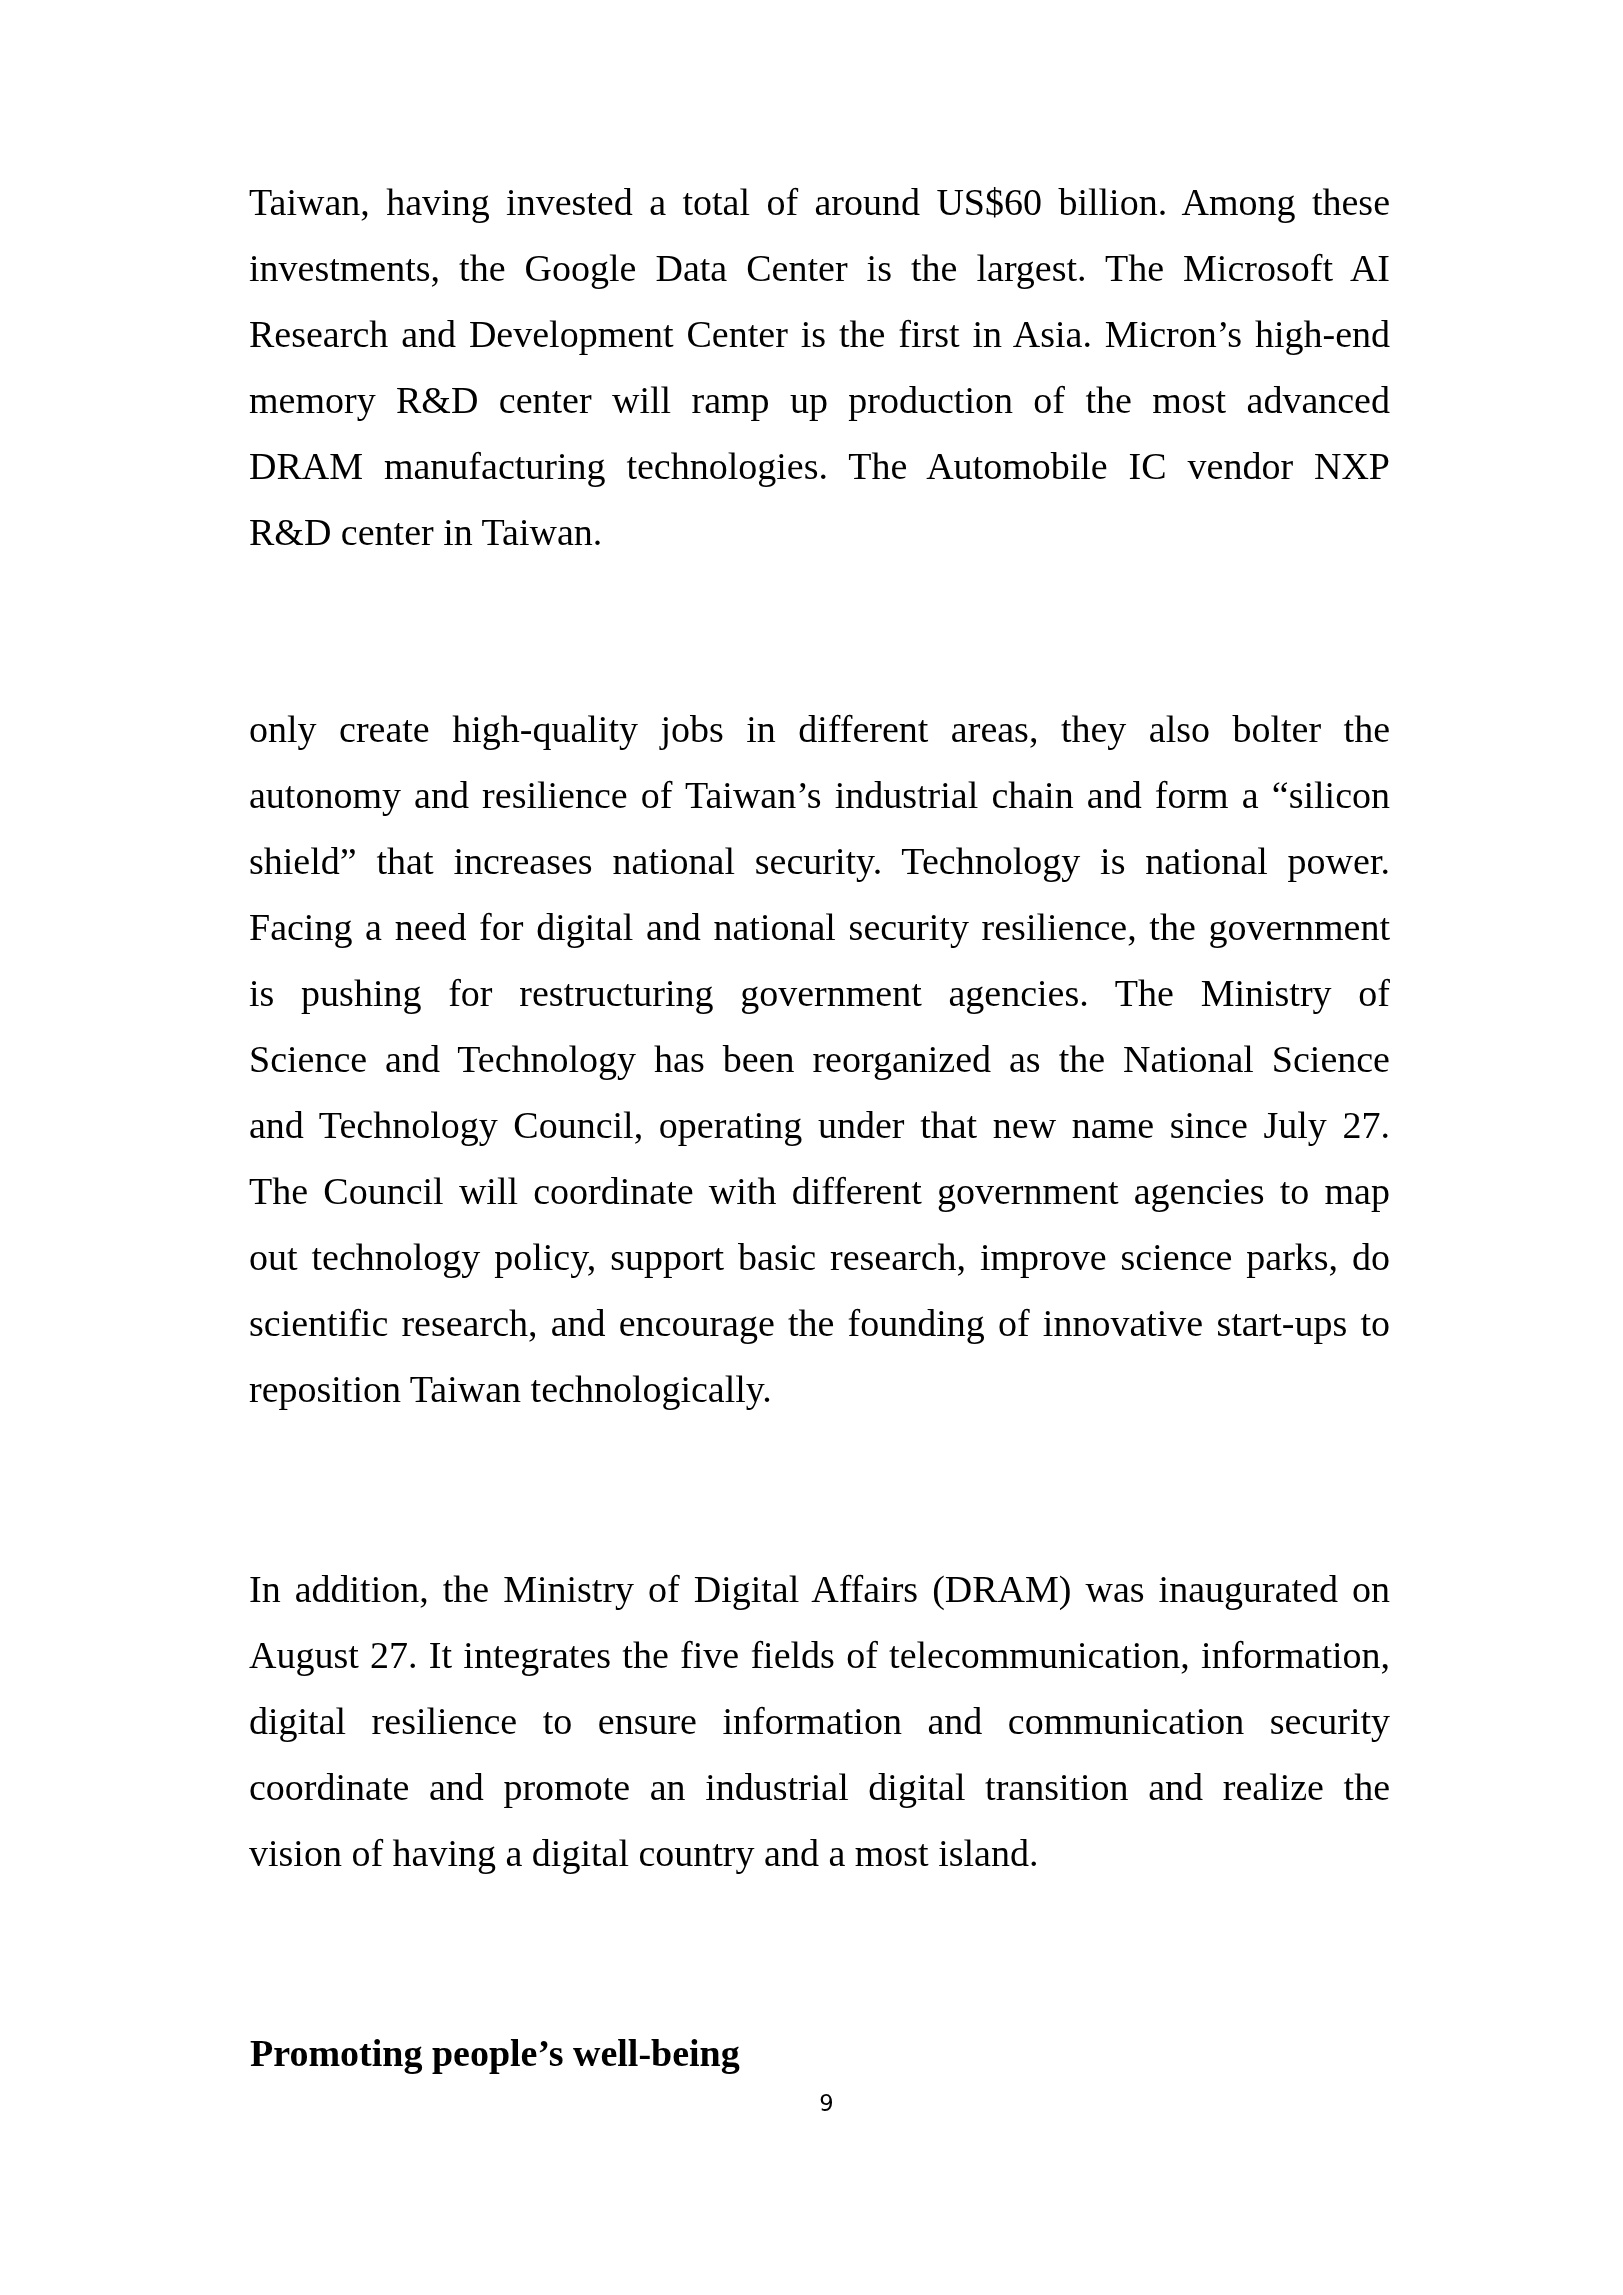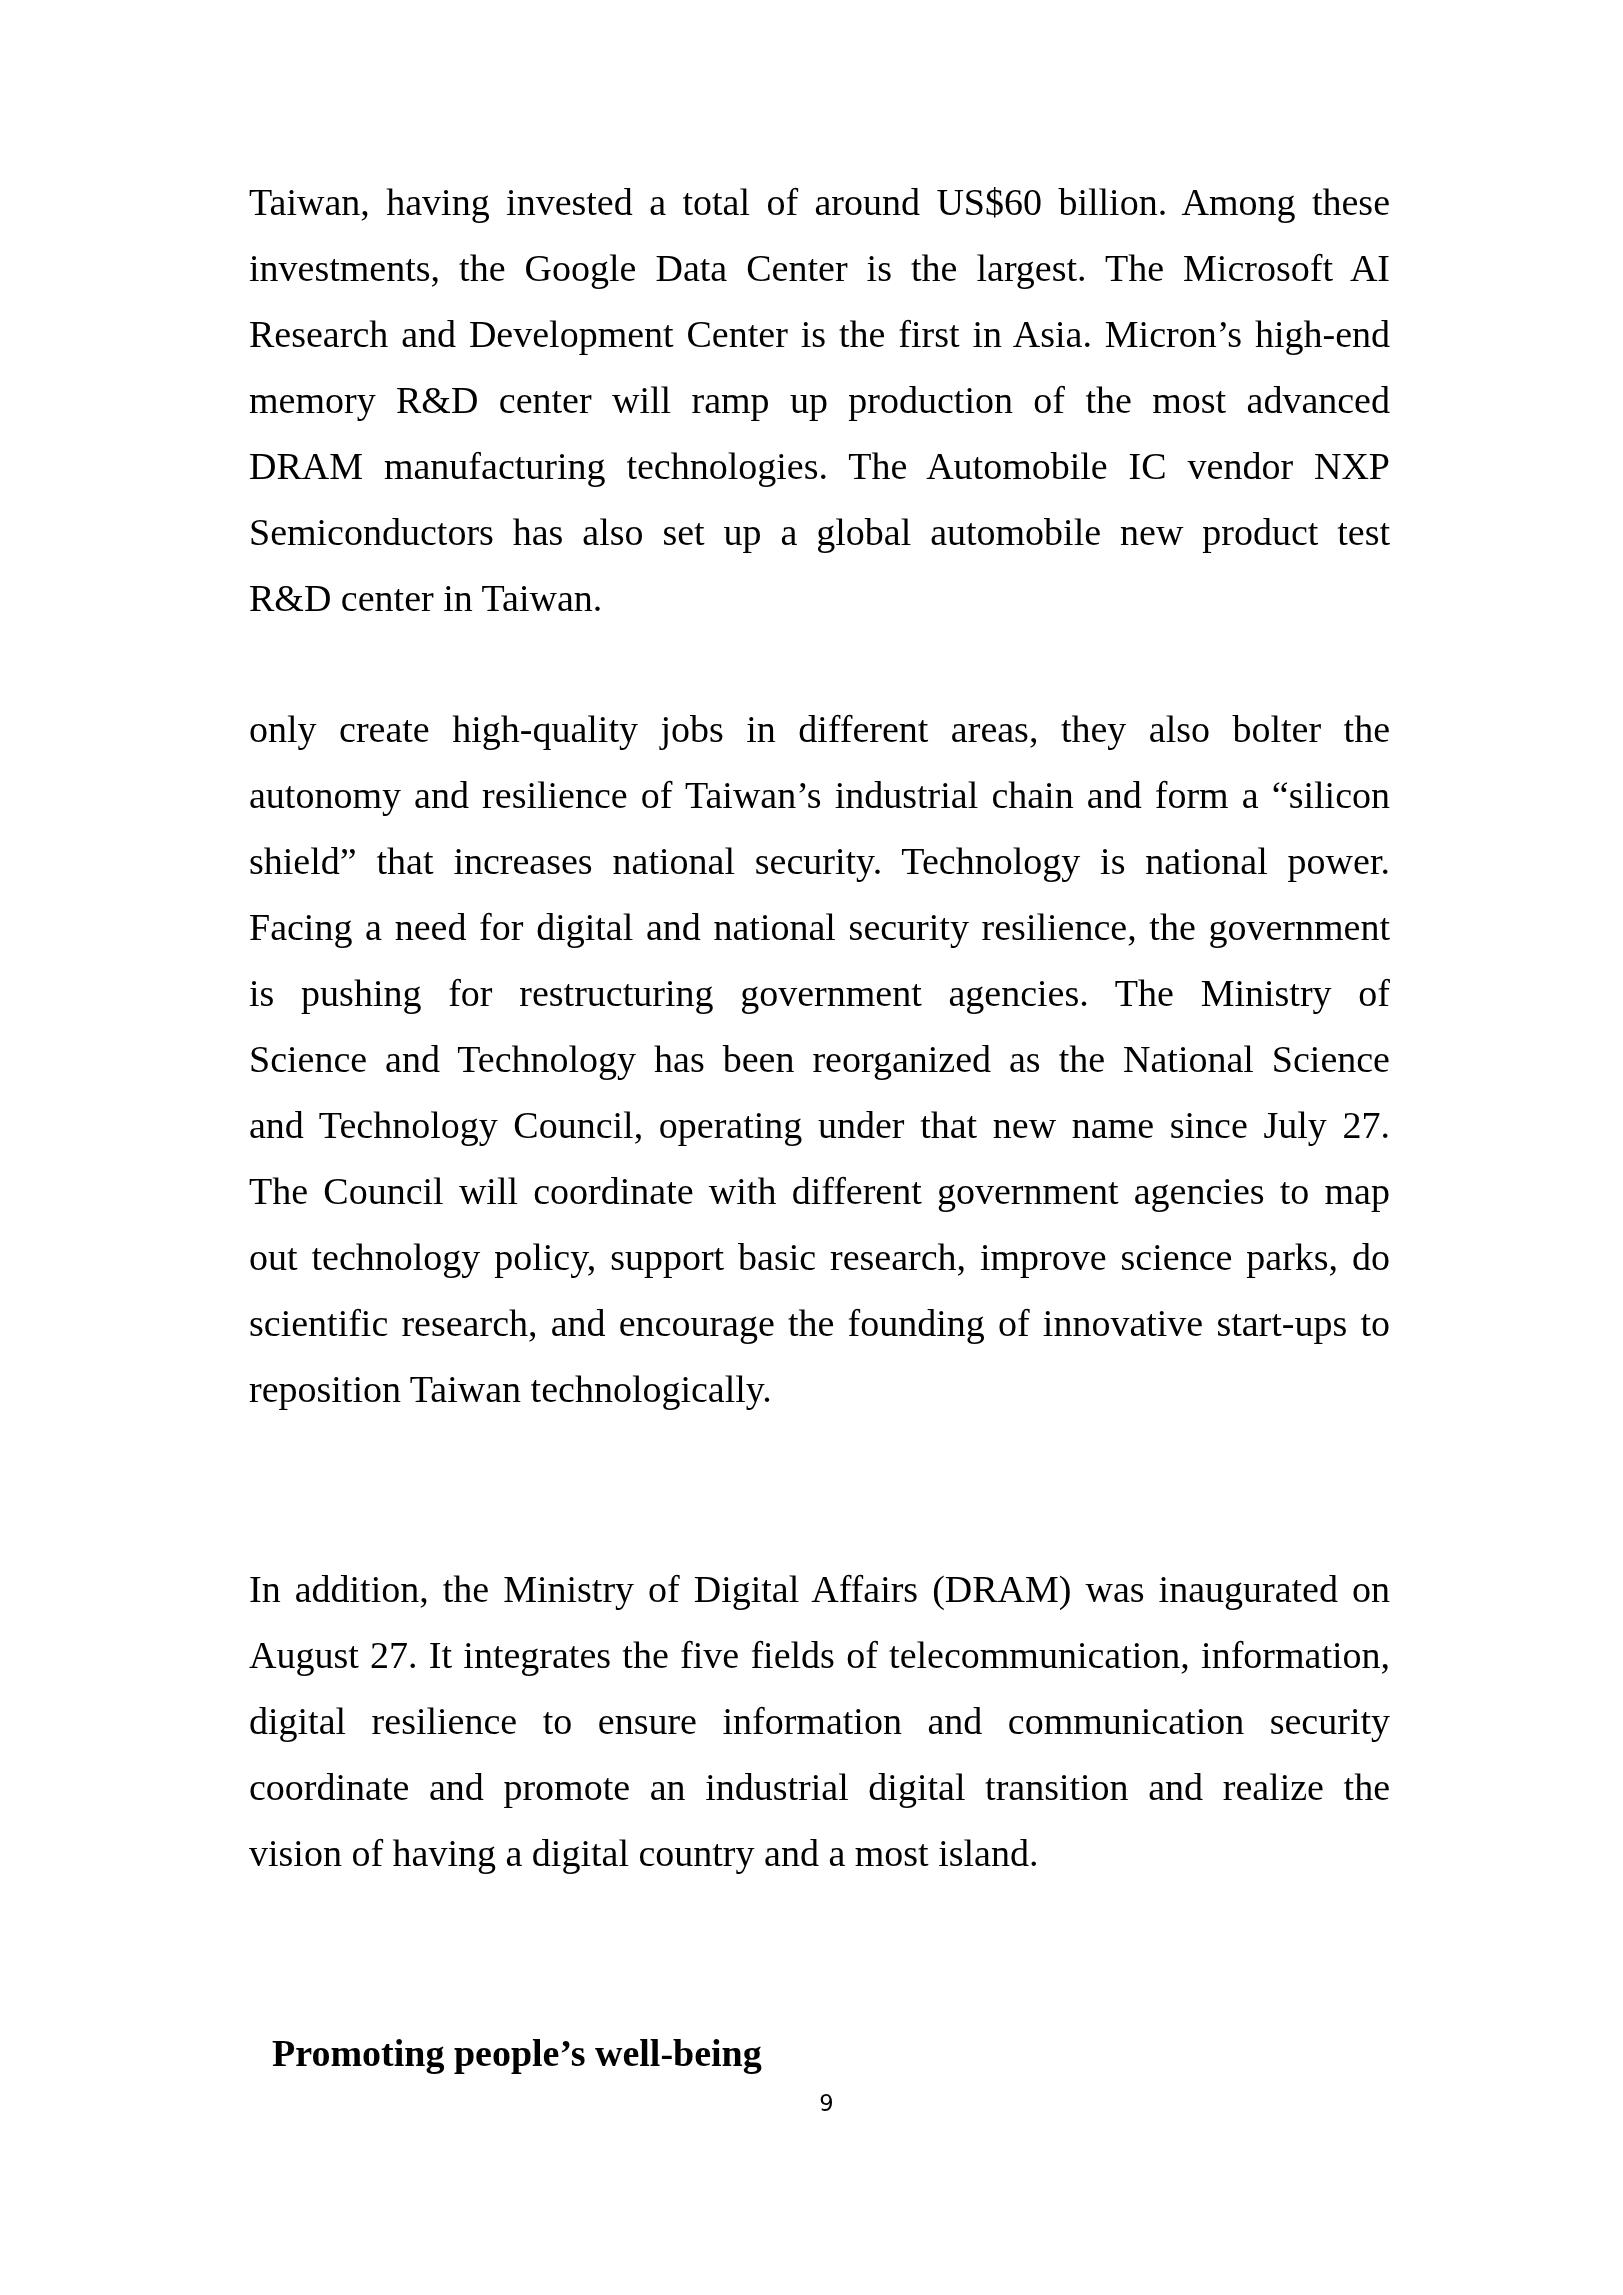--- a/index.html
+++ b/index.html
@@ -39,21 +39,21 @@
     }
     .line.last {
       text-align: right;
       text-align-last: left;
     }
     #para-1 { top: 169px; }
     #para-2 { top: 696px; }
     #para-3 { top: 1556px; }
     .heading {
       position: absolute;
-      left: 272px;
+      left: 250px;
       top: 2020px;
       font-size: 38px;
       line-height: 66px;
       font-weight: bold;
       white-space: nowrap;
     }
     .page-number {
       position: absolute;
       left: 802px;
       width: 49px;
@@ -68,21 +68,20 @@
 <body>
 
 <div class="page">
 
   <div class="text-block" id="para-1">
     <span class="line">Taiwan, having invested a total of around US$60 billion. Among these</span>
     <span class="line">investments, the Google Data Center is the largest. The Microsoft AI</span>
     <span class="line">Research and Development Center is the first in Asia. Micron’s high-end</span>
     <span class="line">memory R&amp;D center will ramp up production of the most advanced</span>
     <span class="line">DRAM manufacturing technologies. The Automobile IC vendor NXP</span>
-    <span class="line">Semiconductors has also set up a global automobile new product test</span>
     <span class="line last">R&amp;D center in Taiwan.</span>
   </div>
 
   <div class="text-block" id="para-2">
     <span class="line">only create high-quality jobs in different areas, they also bolter the</span>
     <span class="line">autonomy and resilience of Taiwan’s industrial chain and form a “silicon</span>
     <span class="line">shield” that increases national security. Technology is national power.</span>
     <span class="line">Facing a need for digital and national security resilience, the government</span>
     <span class="line">is pushing for restructuring government agencies. The Ministry of</span>
     <span class="line">Science and Technology has been reorganized as the National Science</span>

